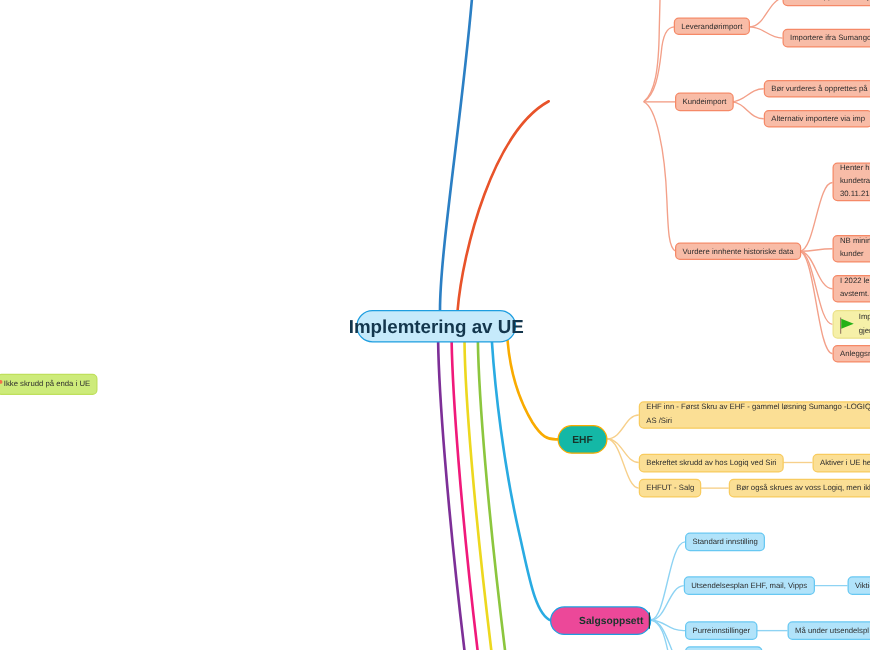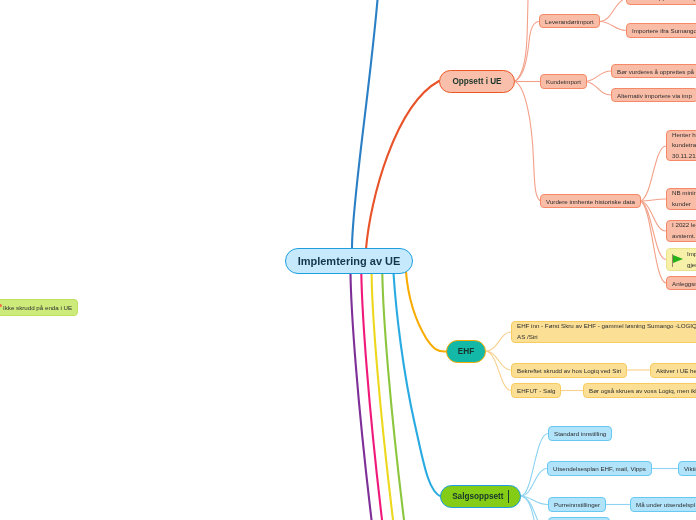--- a/index.html
+++ b/index.html
@@ -5,31 +5,31 @@
   html,body{margin:0;padding:0;}
   body{width:696px;height:520px;background:#ffffff;overflow:hidden;
        font-family:"Liberation Sans", sans-serif;
 }
   #stage{position:relative;width:696px;height:520px;overflow:hidden;background:#fff;}
   #nodes{position:absolute;left:0;top:0;width:696px;height:520px;filter:opacity(100%);}
   
   svg.links{position:absolute;left:0;top:0;width:696px;height:520px;}
   .node{position:absolute;box-sizing:border-box;display:flex;align-items:center;
         border-style:solid;border-width:1px;opacity:.999;}
-  .root{font-weight:bold;font-size:11px;color:#13364d;
+  .root{font-weight:bold;font-size:15px;color:#13364d;
         background:#c6eafb;border:1.8px solid #1e9ee0;border-radius:13px;
         justify-content:center;white-space:nowrap;}
   .b1{font-weight:bold;font-size:8.2px;border-radius:12px;justify-content:center;}
   .leaf{font-size:6.2px;border-radius:4px;padding:0 5px;color:#2d2d2d;white-space:nowrap;}
   .leaf.ml{white-space:pre;line-height:10.6px;padding:2px 5px;}
   .caret{display:inline-block;width:1.3px;height:13px;background:#1c3f33;
          margin-left:4px;}
   .orange{background:#f9bfaa;border:1.7px solid #ea5724;color:#17352b;}
   .yellow{background:#14b8a6;border:1.7px solid #f9ab00;color:#17352b;}
-  .blue  {background:#84cc16;border:1.7px solid #1e9ee0;color:#17352b;}
+  .blue  {background:#ec4899;border:1.7px solid #1e9ee0;color:#17352b;justify-content:flex-end;}
   .o2{background:#f8bca7;border:1px solid #f58967;}
   .y2{background:#fbdf95;border:1px solid #f8cb5f;}
   .b2{background:#b1e3fa;border:1px solid #68c8f2;}
   .note{background:#f6f0a8;border:1px solid #ece28a;}
   .green{background:#cdeb7a;border:1px solid #bfe05c;}
   .flag{position:absolute;left:4.6px;top:4.6px;width:12px;height:13.5px;}
   .flag:before{content:"";position:absolute;left:0;top:0;width:1.1px;height:13.2px;background:#9d8468;}
   .flag:after{content:"";position:absolute;left:1.1px;top:1.2px;width:0;height:0;
               border-left:10.2px solid #25b118;border-top:4.1px solid transparent;
               border-bottom:4.1px solid transparent;}
@@ -82,23 +82,20 @@
       <path d="M 521 496 C 533 499 533 522 538 534"></path>
       <path d="M 650 468.5 L 678 468.5"></path>
       <path d="M 605 504.5 L 630 504.5"></path>
     </g>
   </svg>
   <div id="nodes">
     <div class="node root" style="left:285px;top:248px;width:128px;height:26px;">
       <span>Implemtering av UE</span>
     </div>
 
-    <div class="node b1 orange" style="left:439px;top:70px;width:76px;height:23px;">
-      <span>Oppsett i UE</span>
-    </div>
     <div class="node leaf o2" style="left:539px;top:14px;height:14px;">
       <span>Leverandørimport</span>
     </div>
     <div class="node leaf o2" style="left:626px;top:-10px;height:15px;">
       <span>Vurdere opprette inn ny</span>
     </div>
     <div class="node leaf o2" style="left:626px;top:23px;height:15px;">
       <span>Importere ifra Sumango</span>
     </div>
     <div class="node leaf o2" style="left:540px;top:74px;height:15px;">

